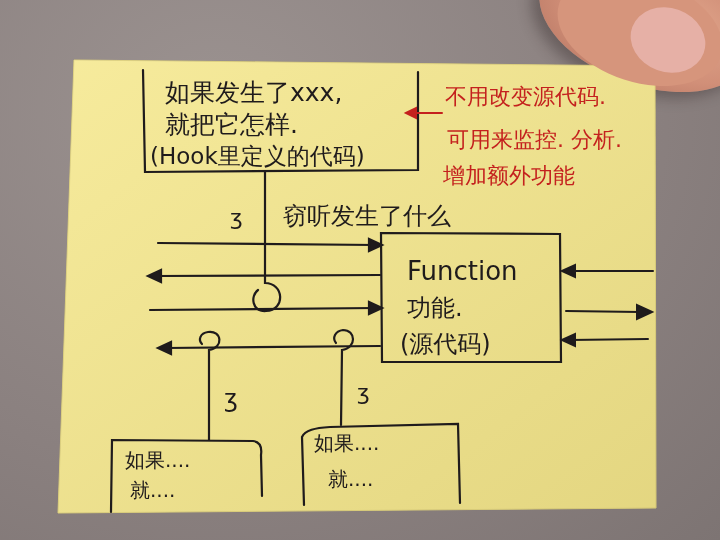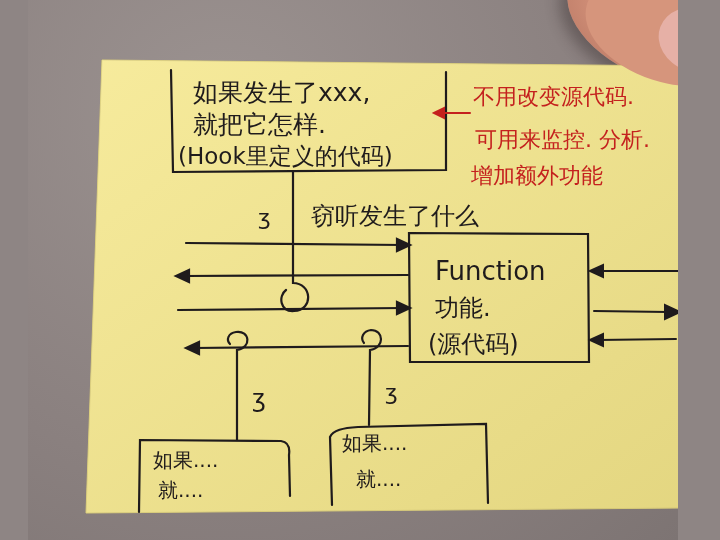--- a/index.html
+++ b/index.html
@@ -5,26 +5,25 @@
     html, body {
       margin: 0;
       padding: 0;
       width: 720px;
       height: 540px;
       overflow: hidden;
       background: #8e8584;
     }
     .scene {
       position: relative;
-      width: 650px;
+      width: 720px;
       height: 540px;
       background:
         radial-gradient(ellipse at 30% 20%, #9b9290 0%, #8a807f 60%, #7d7473 100%);
       overflow: hidden;
-      margin-left: 28px;
     }
     .thumb {
       position: absolute;
       left: 535px;
       top: -40px;
       width: 220px;
       height: 125px;
       border-radius: 45% 30% 55% 60%;
       background: radial-gradient(ellipse at 60% 45%, #e3a98e 0%, #d18f78 55%, #b0705d 100%);
       transform: rotate(18deg);

